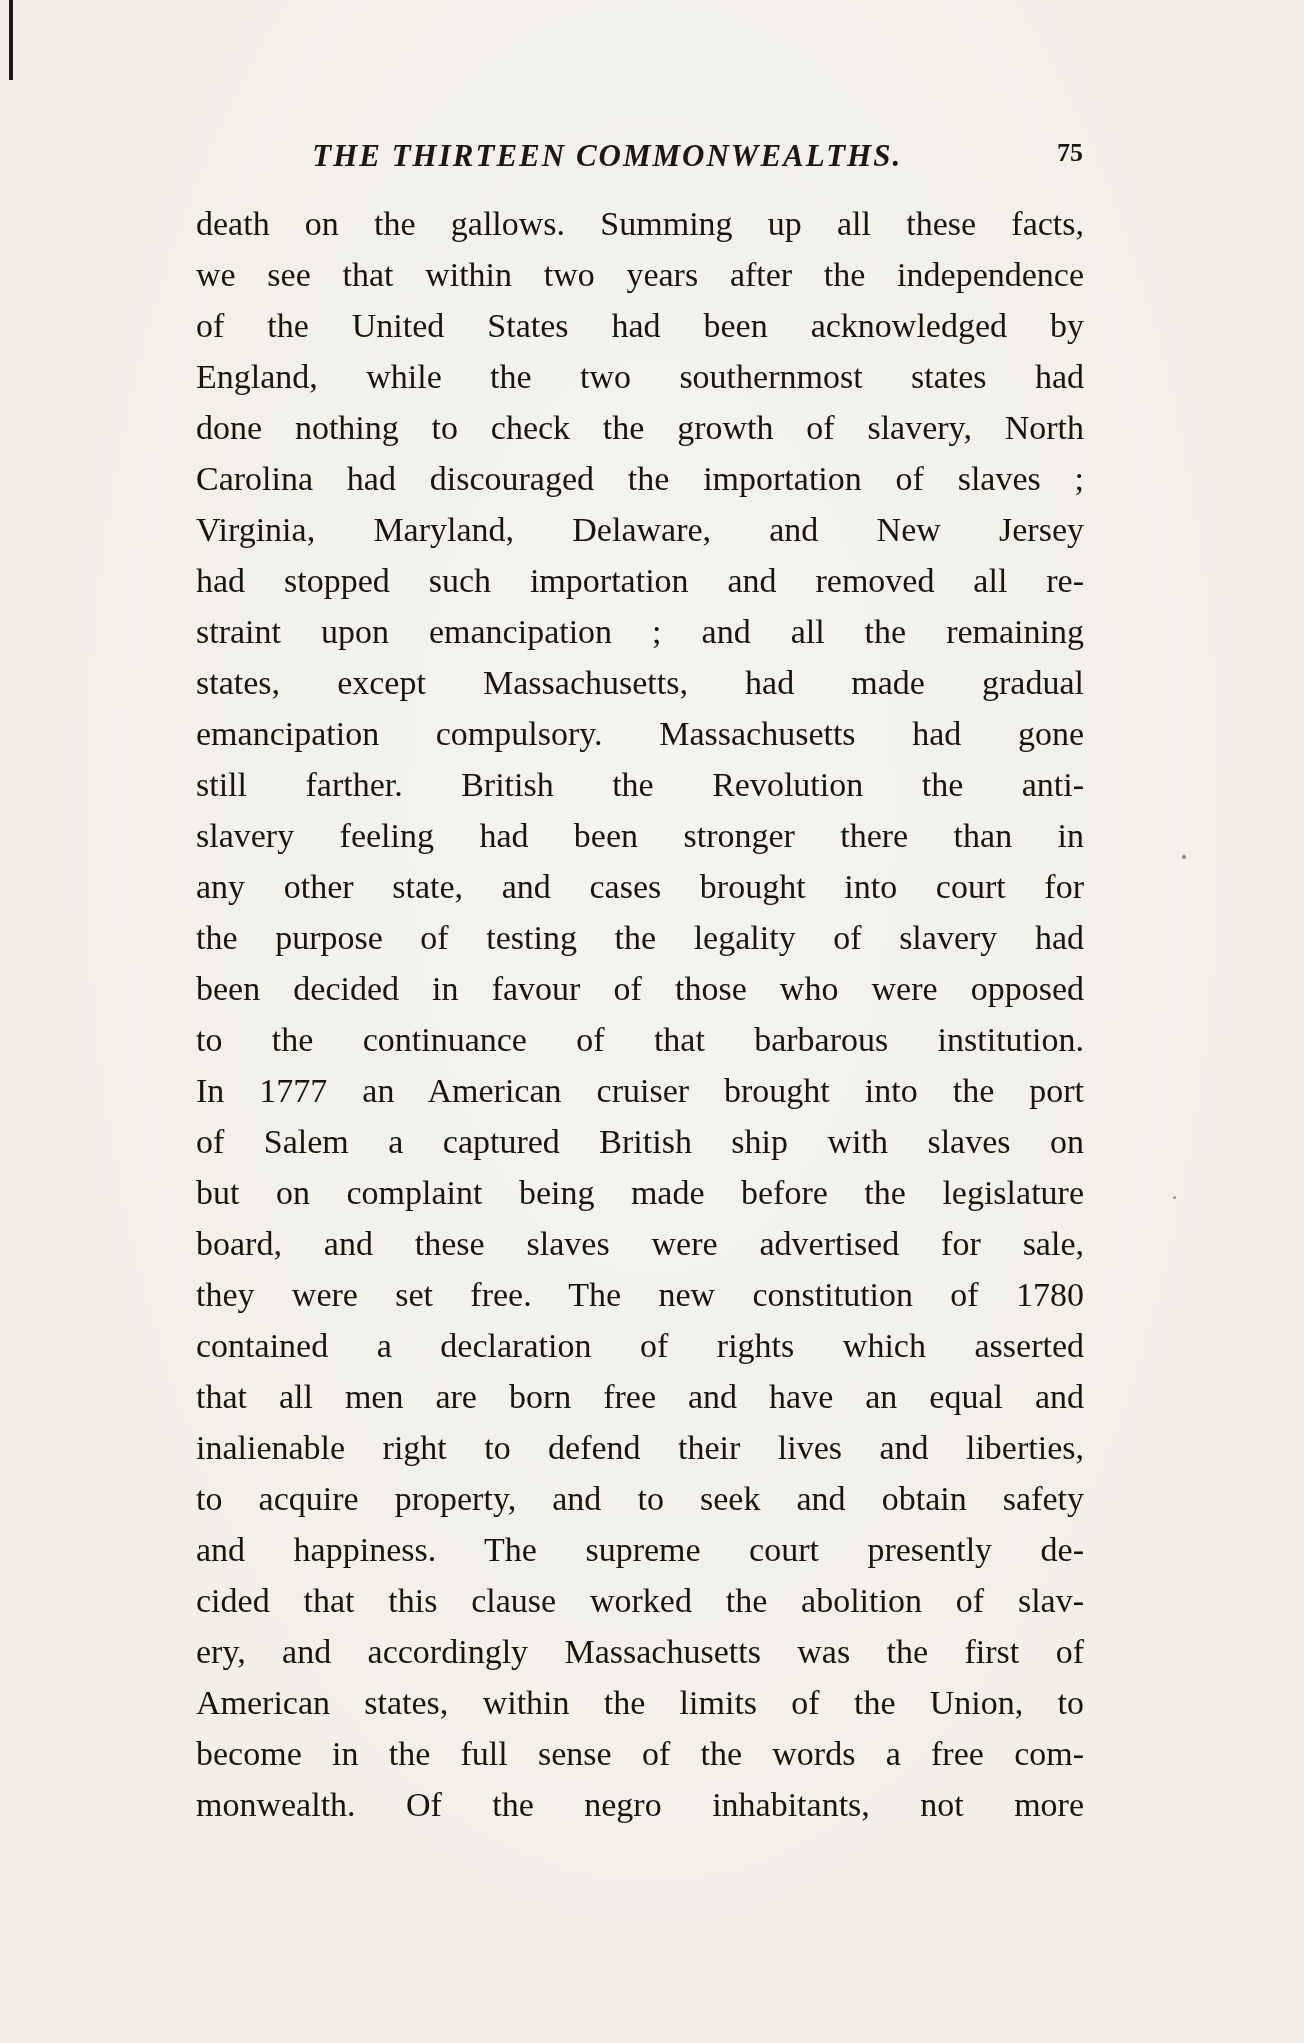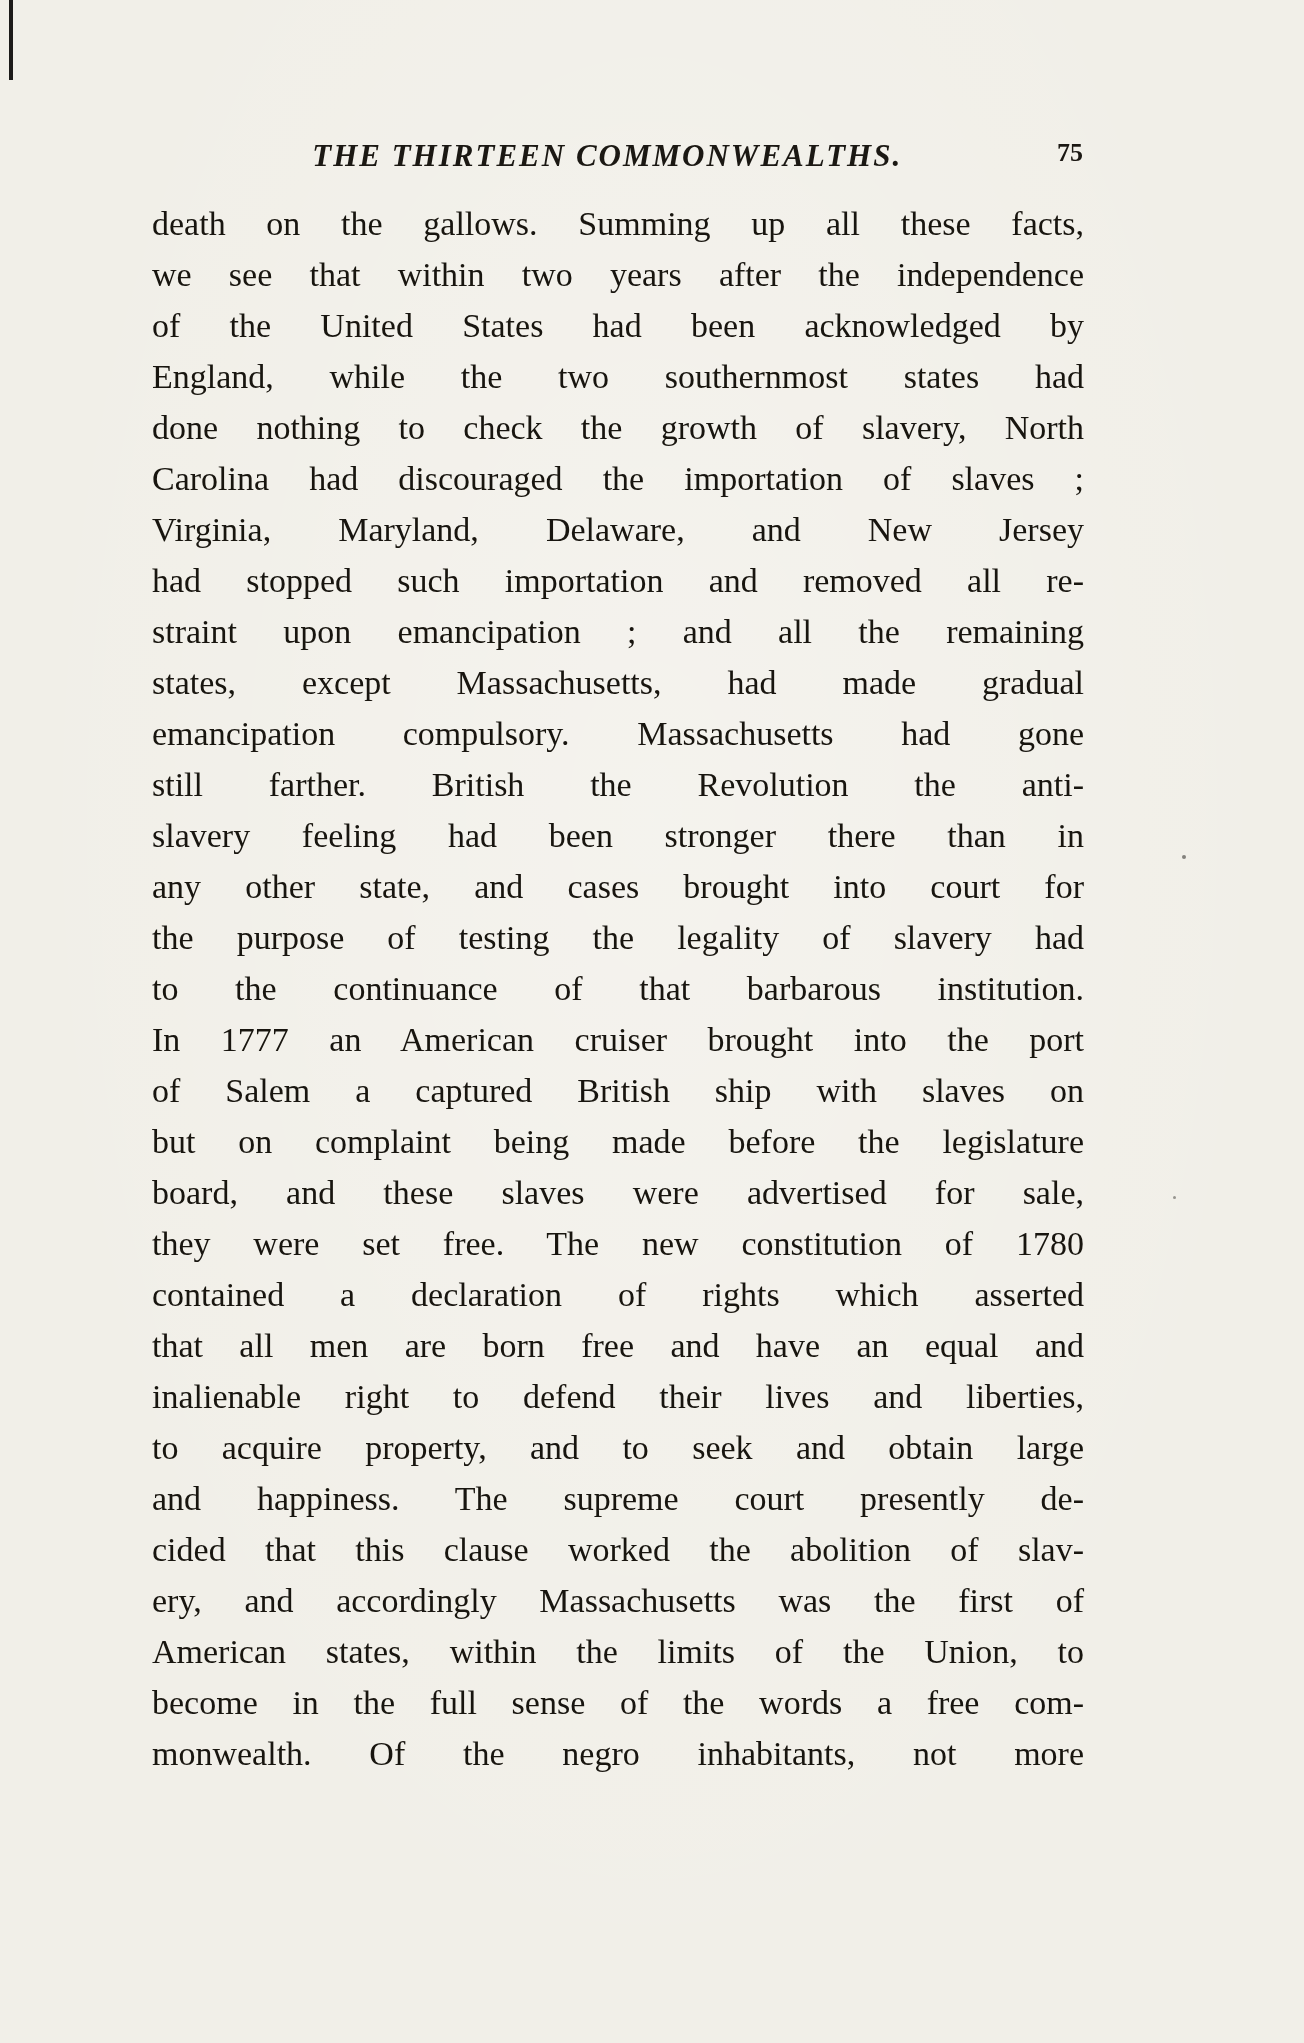--- a/index.html
+++ b/index.html
@@ -65,20 +65,21 @@
   }
   .line {
     font-size: 34px;
     line-height: 51px;
     height: 51px;
     text-align: justify;
     text-align-last: justify;
     white-space: normal;
     color: #18150f;
     overflow: visible;
+    margin-left: 44px;
   }
   .speck-1 {
     position: absolute;
     right: 118px;
     top: 855px;
     width: 4px;
     height: 4px;
     border-radius: 50%;
     background: rgba(40,38,34,0.55);
   }
@@ -113,30 +114,31 @@
       <div class="line">Carolina had discouraged the importation of slaves ;</div>
       <div class="line">Virginia, Maryland, Delaware, and New Jersey</div>
       <div class="line">had stopped such importation and removed all re-</div>
       <div class="line">straint upon emancipation ; and all the remaining</div>
       <div class="line">states, except Massachusetts, had made gradual</div>
       <div class="line">emancipation compulsory.  Massachusetts had gone</div>
       <div class="line">still farther.  British the Revolution the anti-</div>
       <div class="line">slavery feeling had been stronger there than in</div>
       <div class="line">any other state, and cases brought into court for</div>
       <div class="line">the purpose of testing the legality of slavery had</div>
+      <div class="line">been decided in favour of those who were opposed</div>
       <div class="line">to the continuance of that barbarous institution.</div>
       <div class="line">In 1777 an American cruiser brought into the port</div>
       <div class="line">of Salem a captured British ship with slaves on</div>
       <div class="line">but on complaint being made before the legislature</div>
       <div class="line">board, and these slaves were advertised for sale,</div>
       <div class="line">they were set free.  The new constitution of 1780</div>
       <div class="line">contained a declaration of rights which asserted</div>
       <div class="line">that all men are born free and have an equal and</div>
       <div class="line">inalienable right to defend their lives and liberties,</div>
-      <div class="line">to acquire property, and to seek and obtain large</div>
+      <div class="line">to acquire property, and to seek and obtain safety</div>
       <div class="line">and happiness.  The supreme court presently de-</div>
       <div class="line">cided that this clause worked the abolition of slav-</div>
       <div class="line">ery, and accordingly Massachusetts was the first of</div>
       <div class="line">American states, within the limits of the Union, to</div>
       <div class="line">become in the full sense of the words a free com-</div>
       <div class="line">monwealth.  Of the negro inhabitants, not more</div>
     </div>
 
   <div class="speck-1"></div>
   <div class="speck-2"></div>

